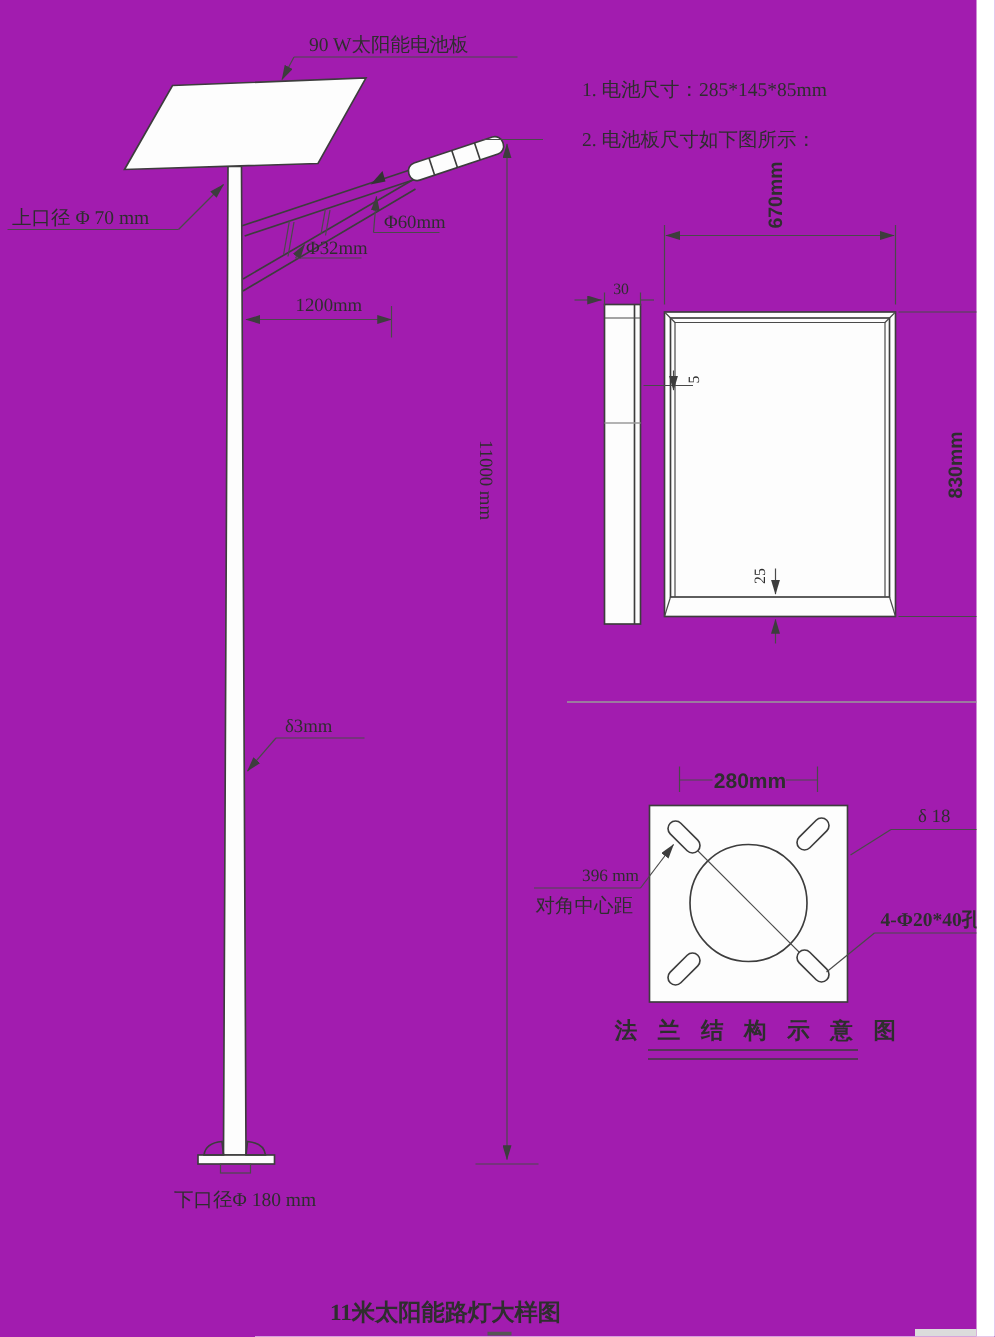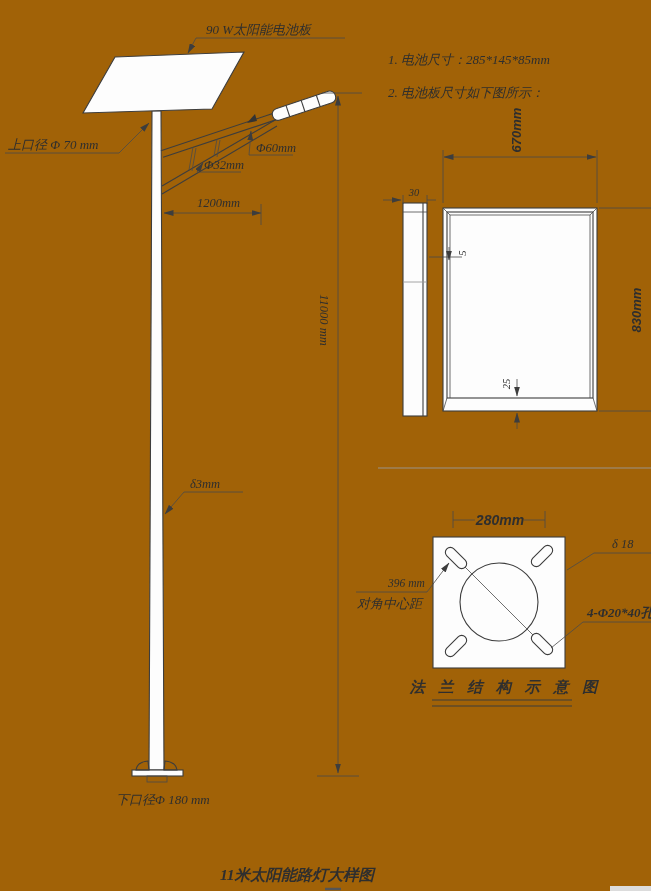--- a/index.html
+++ b/index.html
@@ -1,17 +1,17 @@
 <!DOCTYPE html>
 <html><head>
 <meta charset="utf-8">
 <style>
   html,body{margin:0;padding:0;background:#ffffff;}
-  .page{position:relative;width:651px;height:891px;background:#a16207;overflow:hidden;
-        font-family:"Liberation Serif","DejaVu Serif",serif;font-style:italic;}
+  .page{position:relative;width:651px;height:891px;background:#a21caf;overflow:hidden;
+        font-family:"Liberation Serif","DejaVu Serif",serif;}
   svg{display:block;}
   text{fill:#2e2e2e;font-family:"Liberation Serif","DejaVu Serif",serif;}
   .cjk{font-size:13px;}
   .dim{font-size:12.5px;}
   .dim-sm{font-size:10.5px;}
   .bold-dim{font-family:"Liberation Sans","DejaVu Sans",sans-serif;font-weight:700;font-size:13px;}
   .title-t{font-size:15.5px;font-weight:700;}
   .caption-t{font-size:15px;font-weight:700;letter-spacing:5px;}
   .ln{stroke:#3d3d3d;stroke-width:1.1;fill:none;}
   .lnf{stroke:#3d3d3d;stroke-width:1.1;fill:#fdfdfd;}

